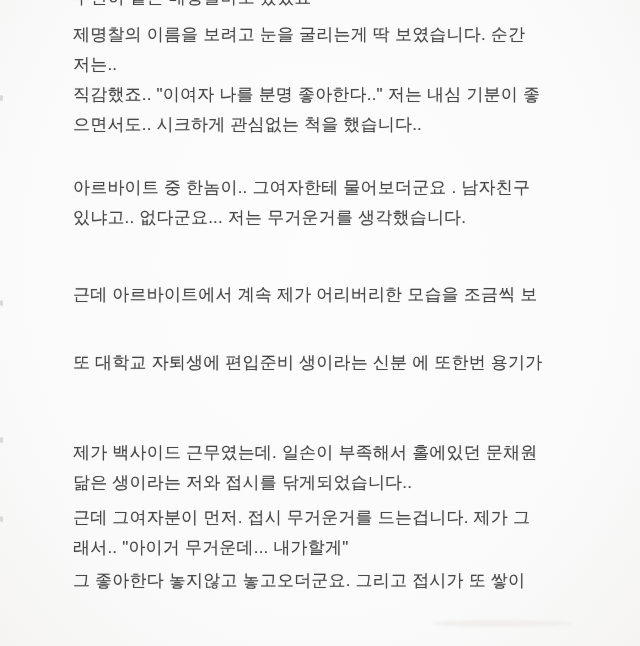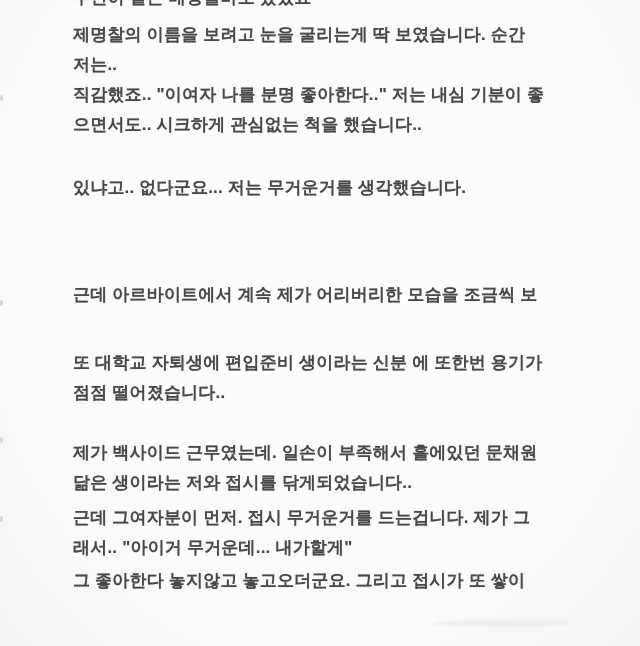--- a/index.html
+++ b/index.html
@@ -18,21 +18,21 @@
     overflow: hidden;
     background: radial-gradient(ellipse at 50% 40%, #fdfdfd 0%, var(--bg) 70%, #f5f4f3 100%);
     font-family: "Liberation Sans", "DejaVu Sans", sans-serif;
   }
   .para, .topline {
     position: absolute;
     left: 73px;
     width: 525px;
     color: var(--fg);
     font-size: 17px;
-    font-weight: 700;
+    font-weight: 400;
     line-height: 30px;
     letter-spacing: 0.2px;
     text-shadow: 0 0 1px rgba(72,72,72,0.35);
     white-space: normal;
   }
   .topline {
     top: -17px; 
     white-space: nowrap;
   }
   .line {
@@ -66,30 +66,30 @@
     <span class="line">제명찰의 이름을 보려고 눈을 굴리는게 딱 보였습니다. 순간</span>
     <span class="line">저는..</span>
   </div>
 
   <div class="para" style="top:80px">
     <span class="line">직감했죠.. "이여자 나를 분명 좋아한다.." 저는 내심 기분이 좋</span>
     <span class="line">으면서도.. 시크하게 관심없는 척을 했습니다..</span>
   </div>
 
   <div class="para" style="top:173px">
+    <span class="line">아르바이트 중 한놈이.. 그여자한테 물어보더군요 . 남자친구</span>
     <span class="line">있냐고.. 없다군요... 저는 무거운거를 생각했습니다.</span>
   </div>
 
   <div class="para" style="top:280px">
     <span class="line">근데 아르바이트에서 계속 제가 어리버리한 모습을 조금씩 보</span>
   </div>
 
   <div class="para" style="top:348px">
     <span class="line">또 대학교 자퇴생에 편입준비 생이라는 신분 에 또한번 용기가</span>
-    <span class="line">점점 떨어졌습니다..</span>
   </div>
 
   <div class="para" style="top:438px">
     <span class="line">제가 백사이드 근무였는데. 일손이 부족해서 홀에있던 문채원</span>
     <span class="line">닮은 생이라는 저와 접시를 닦게되었습니다..</span>
   </div>
 
   <div class="para" style="top:503px">
     <span class="line">근데 그여자분이 먼저. 접시 무거운거를 드는겁니다. 제가 그</span>
     <span class="line">래서.. "아이거 무거운데... 내가할게"</span>

